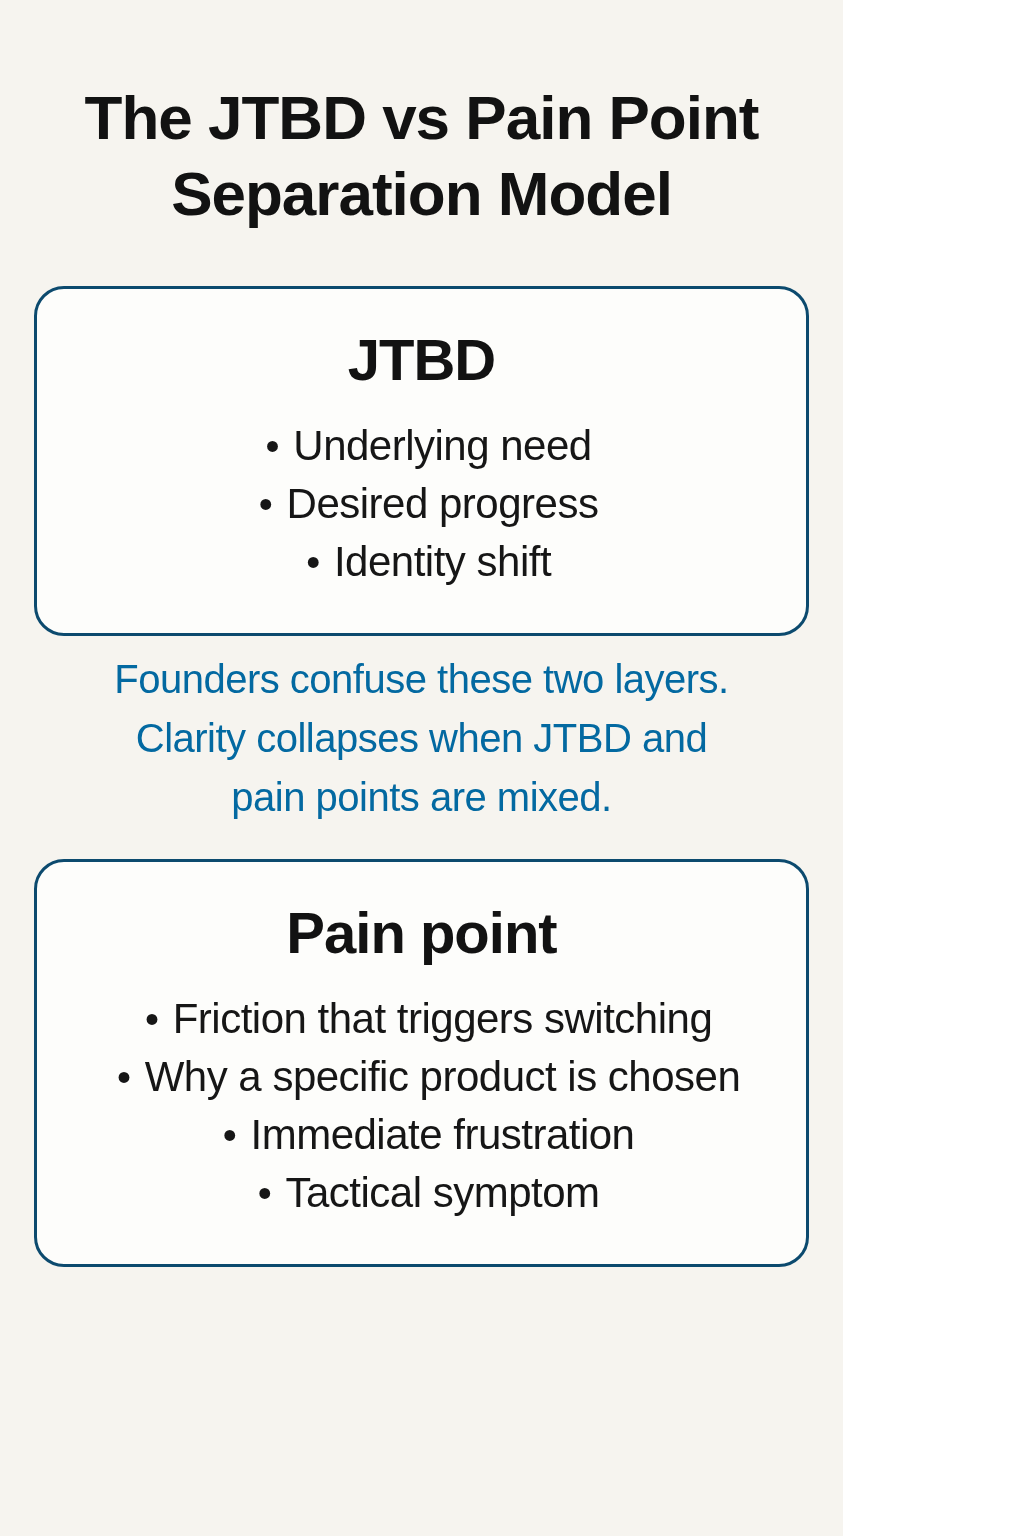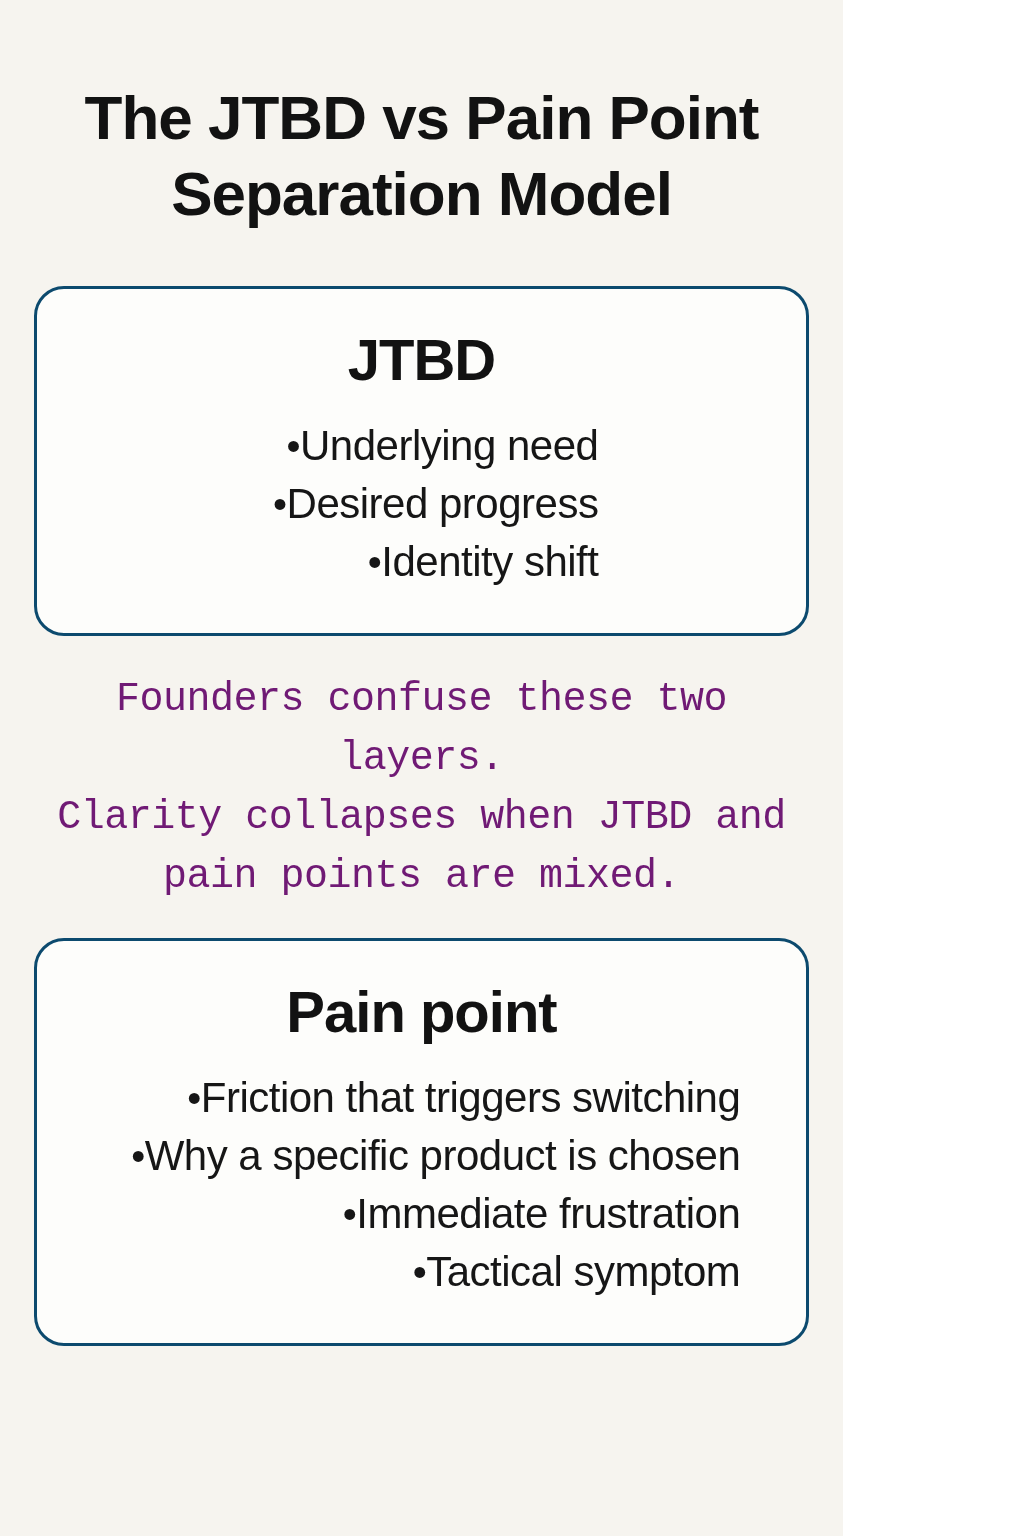--- a/index.html
+++ b/index.html
@@ -40,48 +40,47 @@
   .card-heading {
     font-size: 58px;
     line-height: 70px;
     font-weight: 700;
     letter-spacing: -1px;
     color: #121212;
     margin-bottom: 22px;
   }
   .bullet-list {
     display: inline-block;
-    text-align: right;
+    text-align: center;
     margin: 0;
     padding: 0;
     list-style: none;
   }
   .bullet-list li {
     font-size: 42px;
     line-height: 58px;
     font-weight: 500;
     letter-spacing: -0.5px;
     white-space: nowrap;
   }
   .bullet-list li::before {
     content: "\2022";
     display: inline-block;
     width: 42px;
     font-size: 40px;
   }
   .note {
     width: 780px;
-    margin: 34px auto 32px auto;
+    margin: 14px auto 32px auto;
     text-align: center;
     font-size: 40px;
     line-height: 59px;
     font-weight: 500;
     letter-spacing: -0.5px;
-    color: #701a75;
-    font-family: Liberation Mono, monospace;
+    color: #0369a1;
   }
 </style>
 </head>
 <body>
 
 <div class="page">
 
   <h1 class="title">
     <div>The JTBD vs Pain Point</div>
     <div>Separation Model</div>

